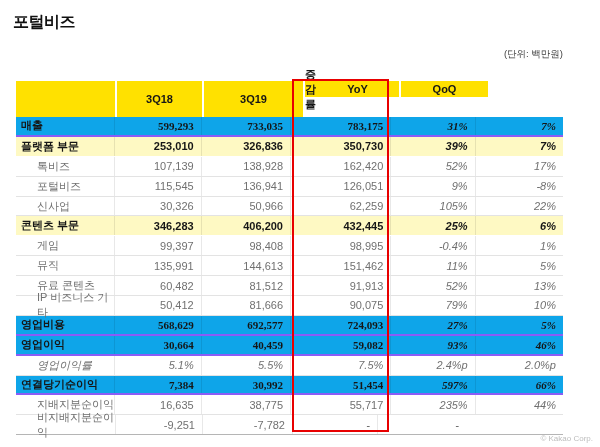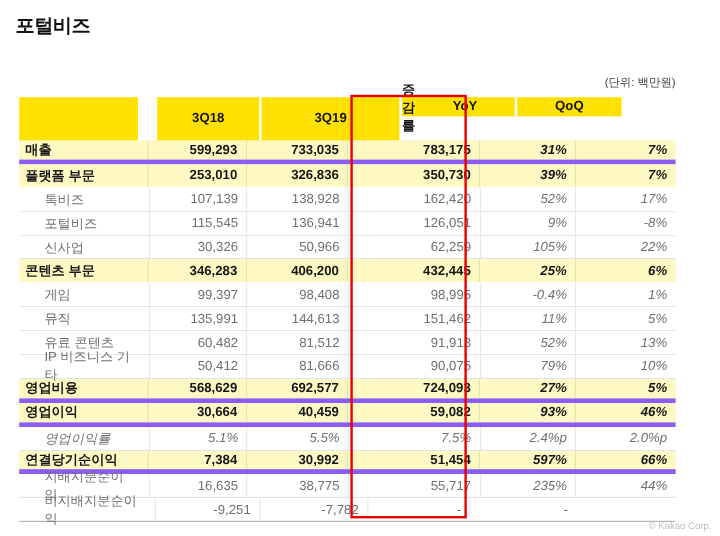--- a/index.html
+++ b/index.html
@@ -3,26 +3,26 @@
 <meta charset="utf-8">
 <style>
   * { margin:0; padding:0; box-sizing:border-box; }
   html,body { width:600px; height:447px; background:#ffffff; overflow:hidden;
     font-family:"Liberation Sans","DejaVu Sans",sans-serif; }
   .page { position:relative; width:600px; height:447px; background:#fff; }
 
   .title { position:absolute; left:13px; top:12px; font-size:16px; font-weight:bold;
     color:#111; letter-spacing:-0.5px; }
 
-  .unit-note { position:absolute; top:63px; right:37px; font-size:9.5px; color:#3d3d3d; }
+  .unit-note { position:absolute; top:48px; right:37px; font-size:9.5px; color:#3d3d3d; }
 
   .table-wrap { position:absolute; left:16px; top:81px; width:547px; }
 
   
-  .c0{width:99px;} .c1{width:87px;margin-left:14px;} .c2{width:90px;} .c3{width:117px;}
+  .c0{width:99px;} .c1{width:87px;} .c2{width:90px;} .c3{width:101px;}
   .c4{width:85px;} .c5{width:89px;}
 
   
   .thead { display:flex; height:36px; font-weight:bold; font-size:11px; color:#161616; }
   .hcell { background:var(--kakao-yellow,#ffe100); display:flex; align-items:center;
     justify-content:center; height:36px; }
   .hcell + .hcell, .hgroup { border-left:2px solid #fff; }
   .hgroup { width:174px; display:flex; flex-direction:row; }
   .hgroup-top { background:var(--kakao-yellow,#ffe100); height:18px; display:flex;
     align-items:center; justify-content:center; border-bottom:2px solid #fff; }
@@ -34,21 +34,21 @@
 
   
   .tbody { font-size:11px; }
   .trow { display:flex; height:19.9px; align-items:center; border-bottom:1px solid #e3e3e3; }
   .cell { height:100%; display:flex; align-items:center; }
   .cell-label { justify-content:flex-start; padding-left:5px; }
   .cell-value { justify-content:flex-end; padding-right:7px;
     border-left:1px solid rgba(0,0,0,0.09); font-variant-numeric:tabular-nums; }
   .cell-value.pct { font-style:italic; }
 
-  .row-section-dark { background:#fef9c3; border-bottom:4px solid #8b5cf6; }
+  .row-section-dark { background:#0ea5e9; border-bottom:2px solid #8b5cf6;font-family:Liberation Serif, serif; }
   .row-section-light { background:#fef9c3; border-bottom:1px solid #fff; }
   .row-section-dark .cell, .row-section-light .cell { font-weight:bold; color:#161616; }
   .row-detail { background:#fff; color:#707070; }
   .row-detail .cell-label { padding-left:21px; }
   .row-ratio { background:#fff; color:#707070; font-style:italic; }
   .row-ratio .cell-label { padding-left:21px; }
   .tbody .trow:last-child { border-bottom:1px solid #b5b5b5; }
 
   
   .highlight-box { position:absolute; left:292px; top:79px; width:97px; height:353px;

